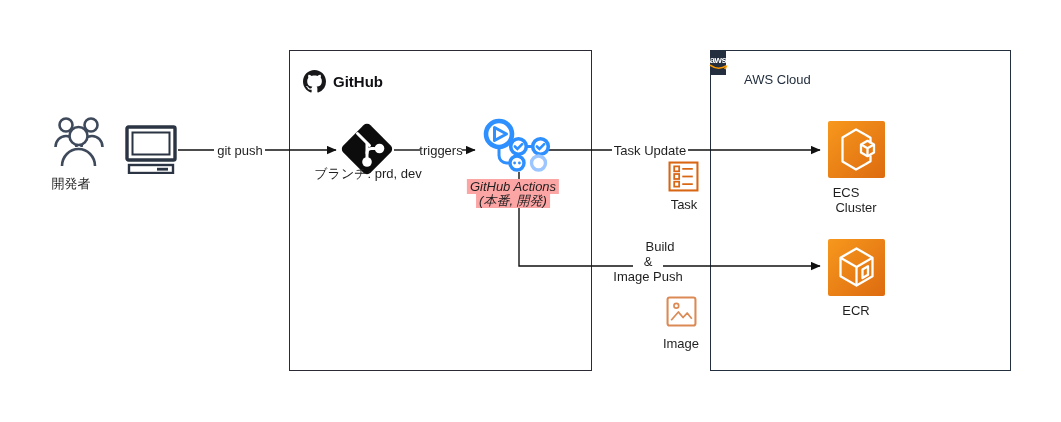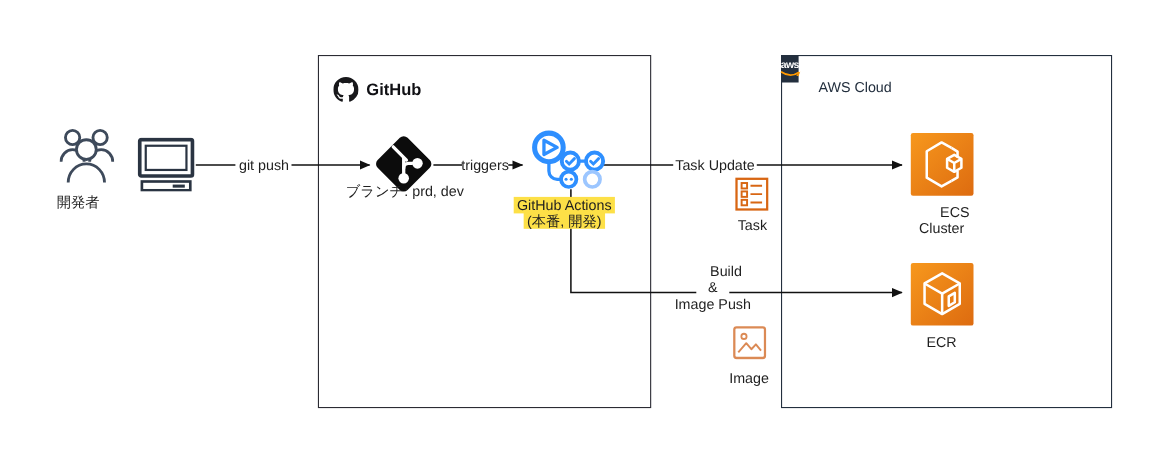--- a/index.html
+++ b/index.html
@@ -3,21 +3,21 @@
 <meta charset="utf-8">
 <style>
   html,body{margin:0;padding:0;background:#fff;}
   body{font-family:"Liberation Sans","DejaVu Sans",sans-serif;color:#1f1f1f;}
   #stage{position:relative;width:1061px;height:422px;background:#fff;overflow:hidden;}
   .abs{position:absolute;}
   .box{position:absolute;background:#fff;box-sizing:border-box;}
   .github-box{left:289px;top:50px;width:303px;height:321px;border:1.5px solid #2b2b33;}
   .aws-box{left:710px;top:50px;width:301px;height:321px;border:1.5px solid #232F3E;}
   .lbl{position:absolute;font-size:13px;line-height:15px;white-space:nowrap;transform:translateX(-50%);text-align:center;color:#1f1f1f;}
-  .lbl.bg{background:#fde047;padding:0 3px;}
+  .lbl.bg{background:#fca5a5;padding:0 3px;font-style:italic;}
   .edge-lbl{position:absolute;font-size:13px;line-height:15px;white-space:nowrap;transform:translate(-50%,-50%);text-align:center;color:#1f1f1f;}
   .gh-title{position:absolute;left:303px;top:59px;display:flex;align-items:center;gap:7px;margin-top:11px;}
   .gh-title span{font-size:15px;font-weight:bold;color:#101014;}
   .aws-logo{position:absolute;left:710px;top:50px;width:16px;height:25px;background:#232F3E;display:flex;flex-direction:column;align-items:center;justify-content:center;}
   .aws-logo .t{color:#fff;font-size:9.5px;font-weight:bold;line-height:9px;letter-spacing:-0.5px;}
   .aws-cloud-lbl{position:absolute;left:744px;top:72px;font-size:13px;color:#232F3E;}
   .svc-icon{position:absolute;width:57px;height:57px;border-radius:2px;background:linear-gradient(315deg,#DD6B10,#F7981D);}
   svg{display:block;}
   #connectors{position:absolute;left:0;top:0;pointer-events:none;}
 </style>
@@ -151,21 +151,21 @@
 
   <div class="svc-icon" style="left:828px;top:121px;">
     <svg width="57" height="57" viewBox="0 0 57 57" fill="none" stroke="#fff" stroke-width="2.3" stroke-linejoin="round">
       <path d="M37,13.5 L28,8.5 L14.5,16.5 V40.5 L28,48.5 L37,43.5"></path>
       <path d="M37,13.5 L42.5,16.8 V22.5"></path>
       <path d="M42.5,34.5 V40.2 L37,43.5"></path>
       <path d="M33,23.5 L39.5,19.8 L46,23.5 V31.5 L39.5,35.2 L33,31.5 Z"></path>
       <path d="M33,23.5 L39.5,27.2 L46,23.5 M39.5,27.2 V35.2"></path>
     </svg>
   </div>
-  <div class="lbl" style="left:862px;top:185px;padding-left:12px;">ECS</div>
+  <div class="lbl" style="left:840px;top:185px;padding-left:12px;">ECS</div>
   <div class="lbl" style="left:856px;top:200px;">Cluster</div>
 
   <div class="svc-icon" style="left:828px;top:239px;">
     <svg width="57" height="57" viewBox="0 0 57 57" fill="none" stroke="#fff" stroke-width="2.3" stroke-linejoin="round">
       <path d="M28.5,9.5 L44.5,18.7 V37.2 L28.5,46.5 L12.5,37.2 V18.7 Z"></path>
       <path d="M12.5,18.7 L28.5,28 L44.5,18.7"></path>
       <path d="M28.5,28 V46.5"></path>
       <path d="M34.5,30.5 L40,27.2 V35.8 L34.5,39.1 Z"></path>
     </svg>
   </div>

